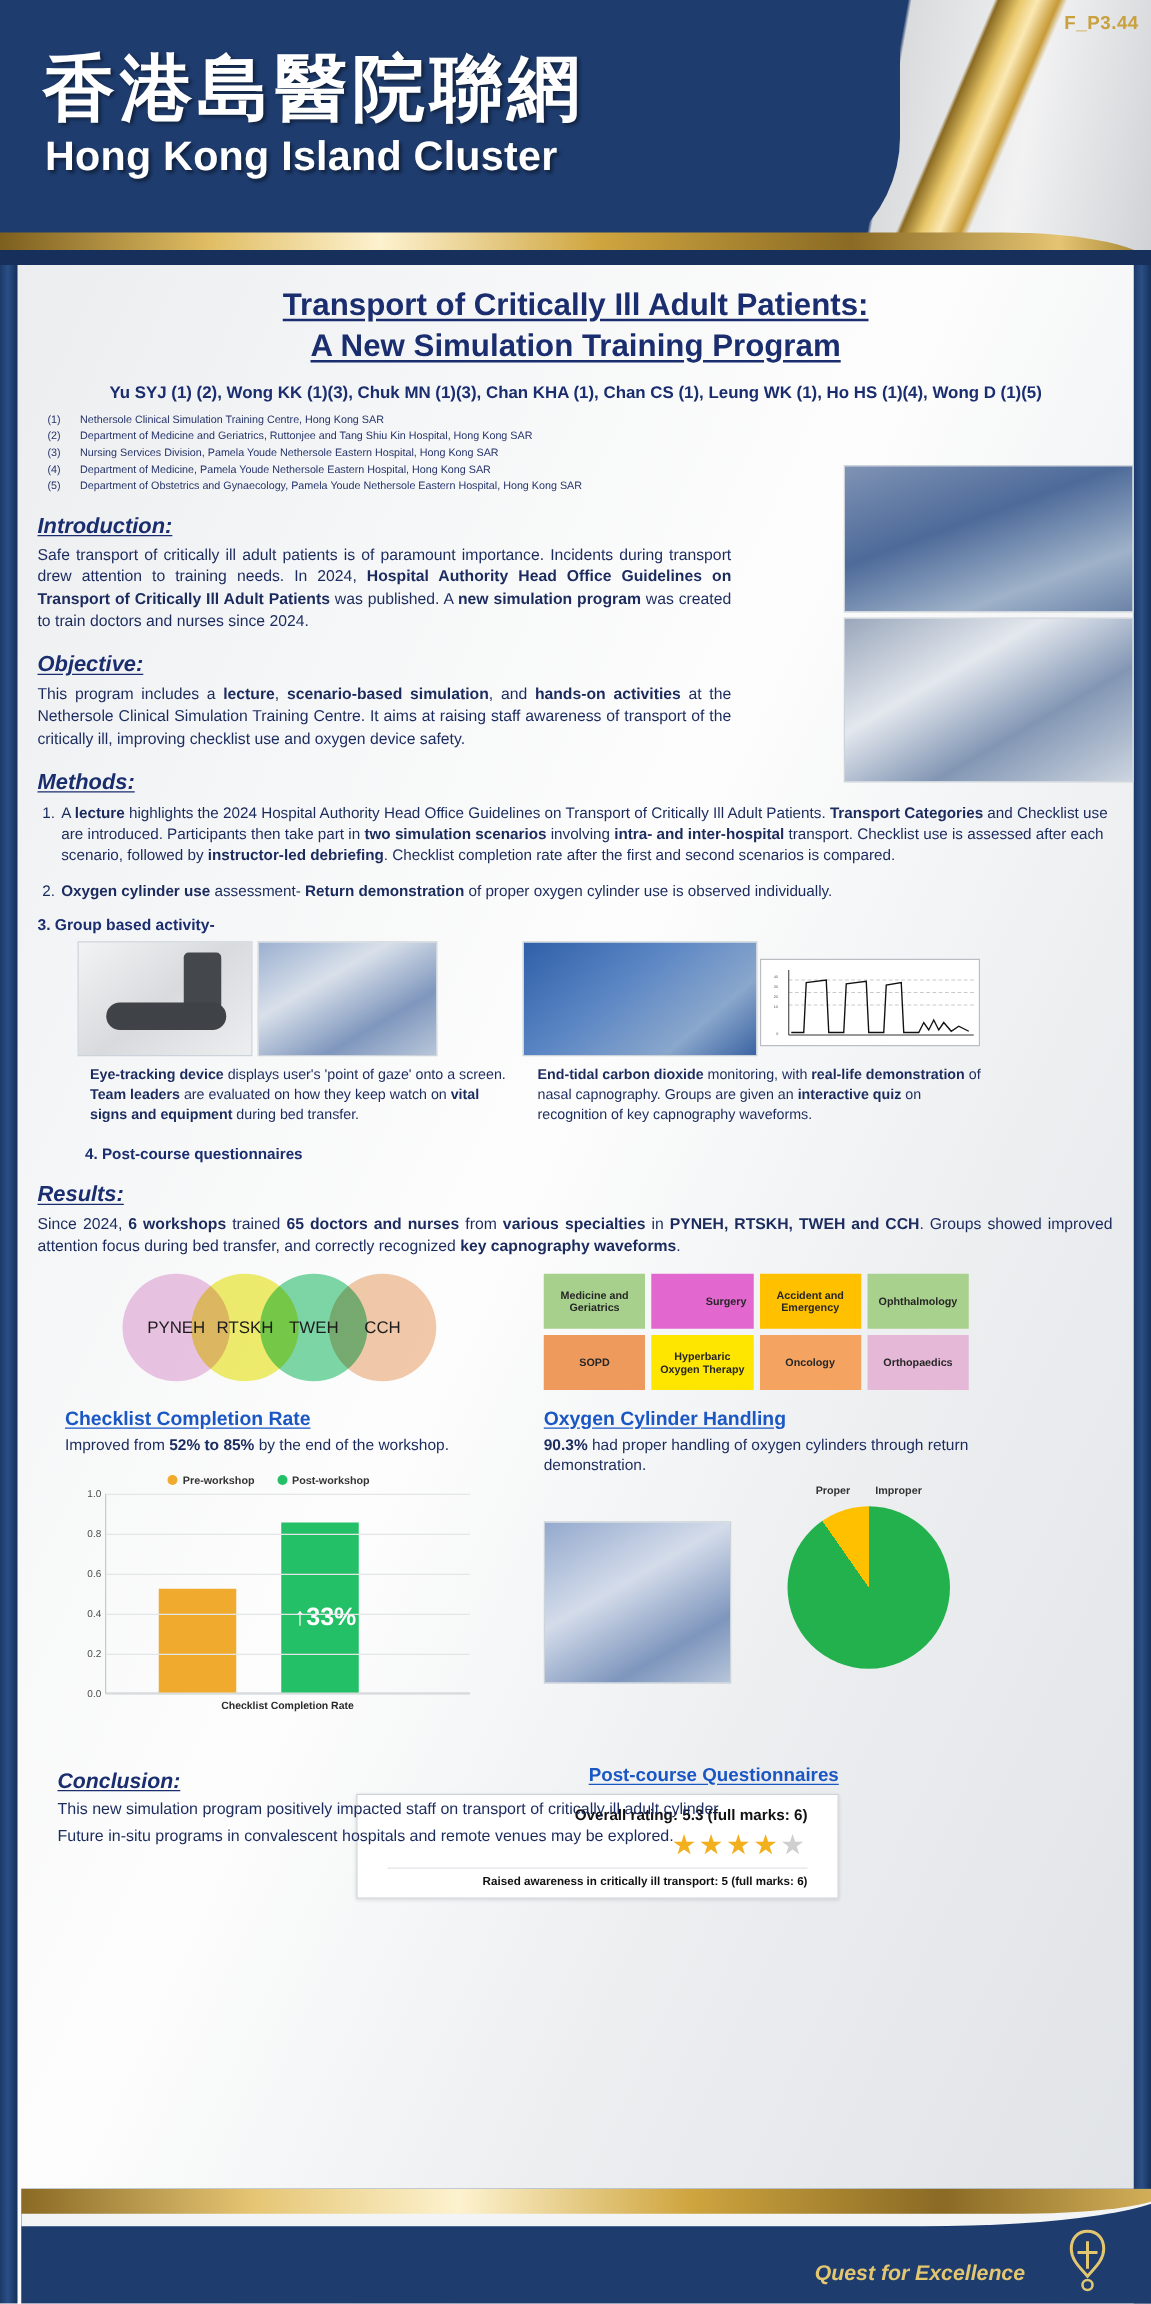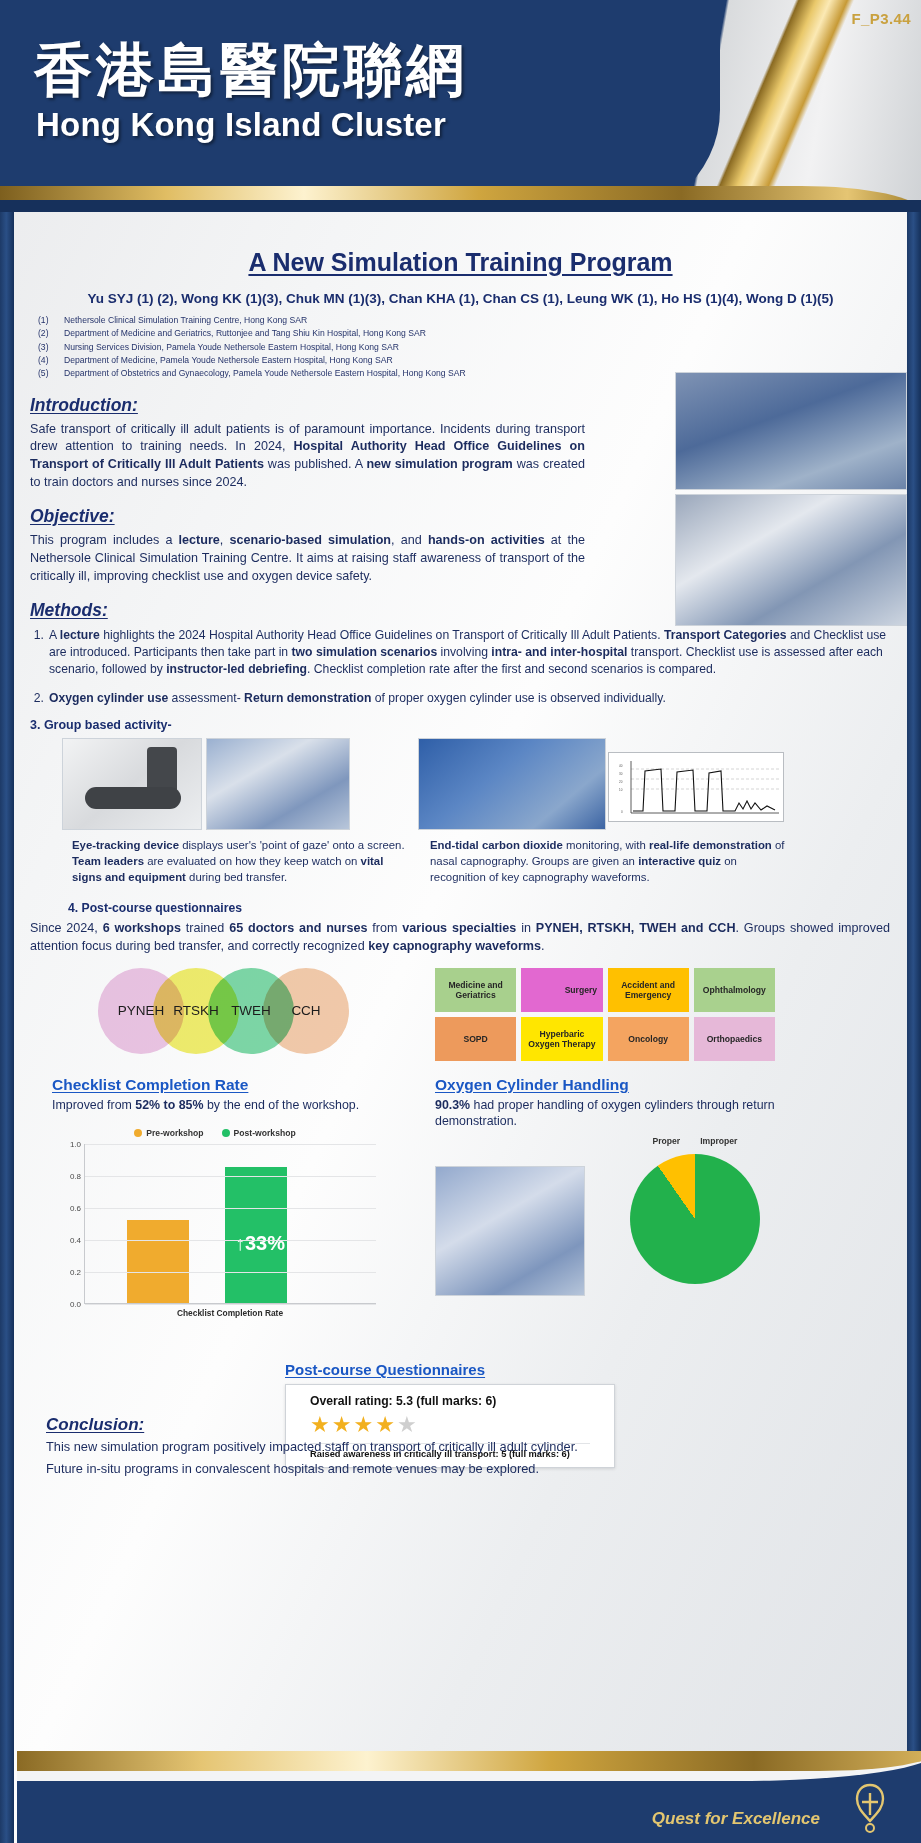--- a/index.html
+++ b/index.html
@@ -204,21 +204,21 @@
   #xlabel { text-align:center; font-size:8.4px; font-weight:700; color:#2b2b2b; margin-top:4px; margin-left:30px; }
 
   
   #oxy-photo { position:absolute; left:405px; top:90px; width:150px; height:130px;
     background:linear-gradient(150deg,#93a9cd,#d4dcea 40%,#7e96bd 75%,#b6c5da); border:1px solid #cdd3da;}
   #pie-wrap { position:absolute; left:575px; top:60px; width:180px; }
   #pie-legend { display:flex; gap:20px; justify-content:center; font-size:8.6px; font-weight:700; color:#333; }
   #pie { width:130px; height:130px; border-radius:50%; margin:8px auto 0; }
 
   
-  #quest { position:absolute; left:255px; top:285px; width:330px; text-align:left; }
+  #quest { position:absolute; left:255px; top:285px; width:386px; text-align:right; }
   #quest h3 { color:#1a57c4; font-size:15px; font-weight:700; text-decoration:underline; text-underline-offset:2px; }
   #quest-card {
     margin-top:6px; background:#ffffff; border:1px solid #cfd3d8; padding:9px 24px 8px;
     box-shadow:0 1px 3px rgba(0,0,0,.12);
   }
   #quest-card .q1 { font-size:12.2px; font-weight:700; color:#111; }
   #stars { margin:4px 0 5px; font-size:22px; letter-spacing:2px; color:#f2b01e; }
   #stars .half { color:#cfcfcf; }
   #quest-card .q2 { font-size:9.3px; font-weight:700; color:#111; border-top:1px solid #e2e4e7; padding-top:5px; }
 
@@ -265,21 +265,21 @@
     <div id="cn-title">香港島醫院聯網</div>
     <div id="en-title">Hong Kong Island Cluster</div>
     <div class="gold-bottom"></div>
     <div class="navy-foot"></div>
   </div>
   <div id="poster-code">F_P3.44</div>
 
   <div id="body">
 
     <div id="title-block">
-      <br>
+      <div class="t-line">Transport of Critically Ill Adult Patients: </div><br>
       <div class="t-line">A New Simulation Training Program</div>
     </div>
 
     <div id="authors">Yu SYJ (1) (2), Wong KK (1)(3), Chuk MN (1)(3), Chan KHA (1), Chan CS (1), Leung WK (1), Ho HS (1)(4), Wong D (1)(5)</div>
 
     <div id="affils">
         <div class="affil-row">
           <span class="affil-num">(1)</span>
           <span>Nethersole Clinical Simulation Training Centre, Hong Kong SAR</span>
         </div>
@@ -349,20 +349,21 @@
             <text x="12" y="60">0</text>
           </g>
         </svg>
       </div>
       <div id="cap-left" class="cap"><b>Eye-tracking device</b> displays user's 'point of gaze' onto a screen. <b>Team leaders</b> are evaluated on how they keep watch on <b>vital signs and equipment</b> during bed transfer.</div>
       <div id="cap-right" class="cap"><b>End-tidal carbon dioxide</b> monitoring, with <b>real-life demonstration</b> of nasal capnography. Groups are given an <b>interactive quiz</b> on recognition of key capnography waveforms.</div>
       <div id="m4">4. Post-course questionnaires</div>
     </div>
 
     <div id="results-wrap">
+      <h2 class="sec">Results:</h2>
       <p class="para" style="width:860px">Since 2024, <b>6 workshops</b> trained <b>65 doctors and nurses</b> from <b>various specialties</b> in <b>PYNEH, RTSKH, TWEH and CCH</b>. Groups showed improved attention focus during bed transfer, and correctly recognized <b>key capnography waveforms</b>.</p>
 
       <div id="venn">
         <div id="venn-circles">
             <div class="vcirc" style="left: 68px; background: rgb(238, 199, 230);"></div>
             <div class="vcirc" style="left: 123px; background: rgb(242, 239, 110);"></div>
             <div class="vcirc" style="left: 178px; background: rgb(126, 217, 168);"></div>
             <div class="vcirc" style="left: 233px; background: rgb(243, 203, 171);"></div>
           </div>
         <div id="venn-labels">

